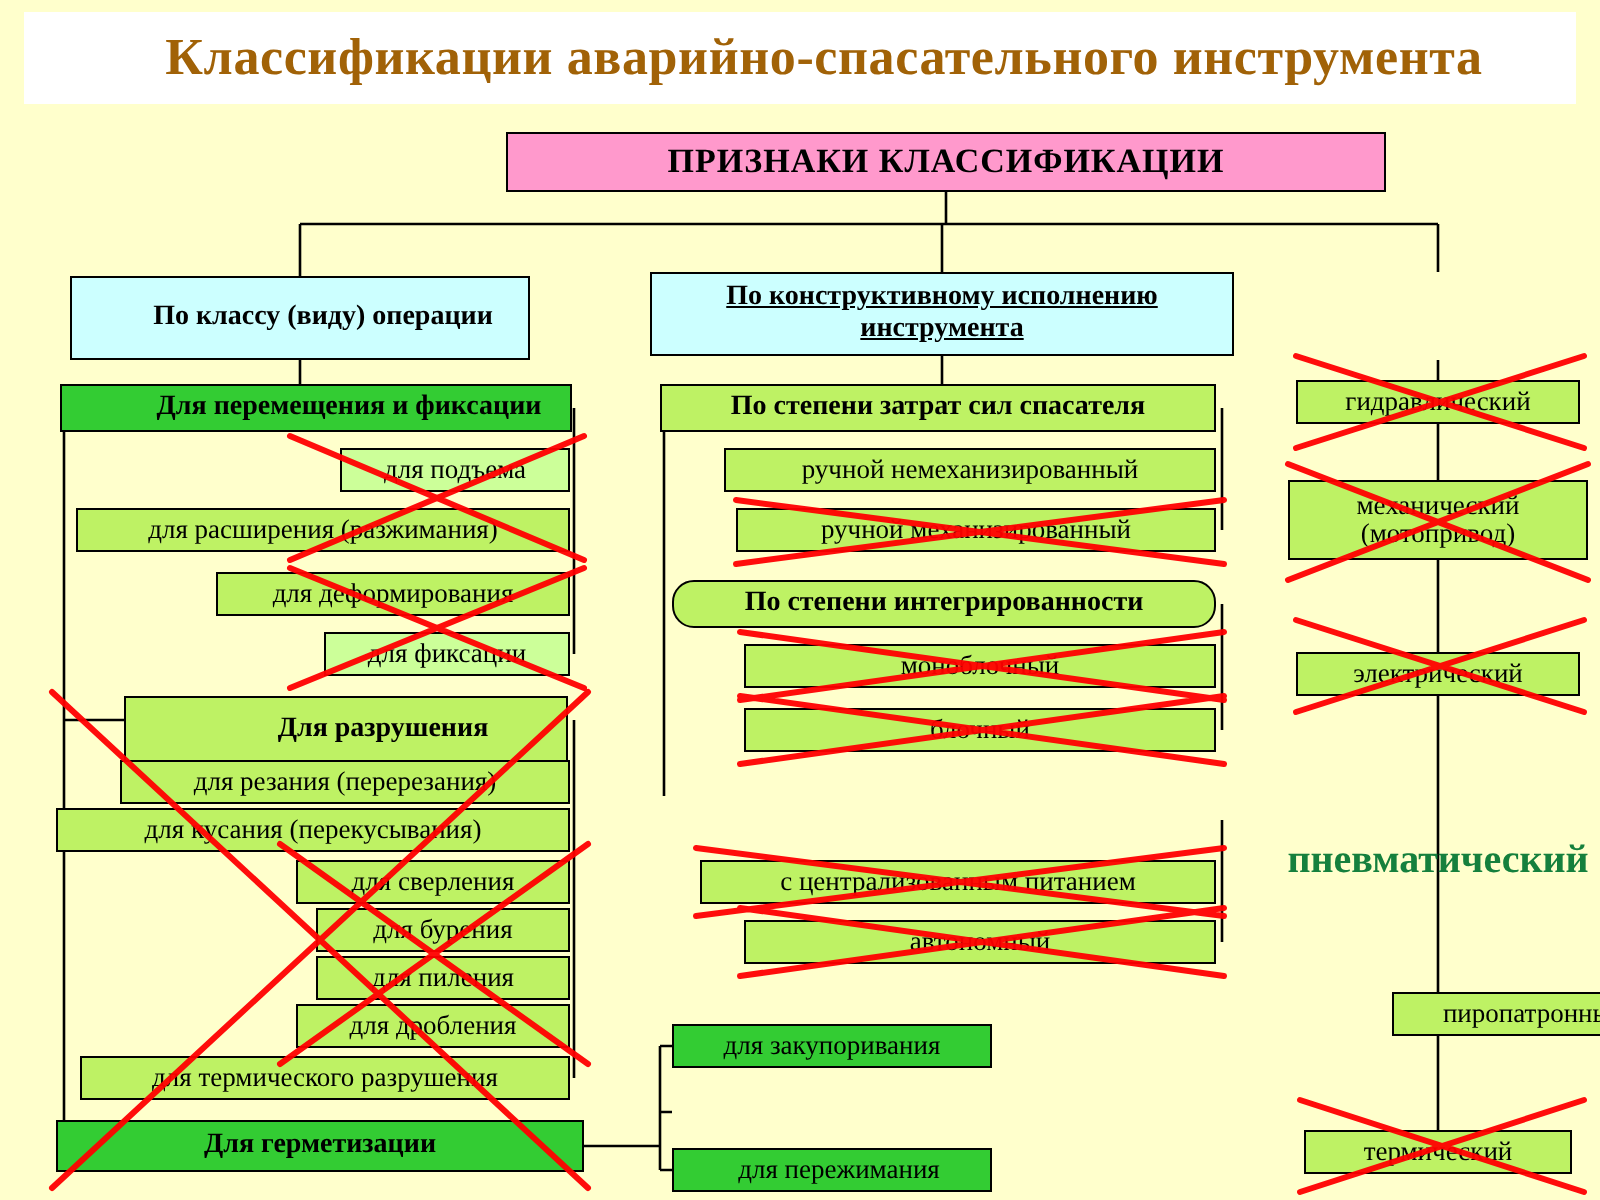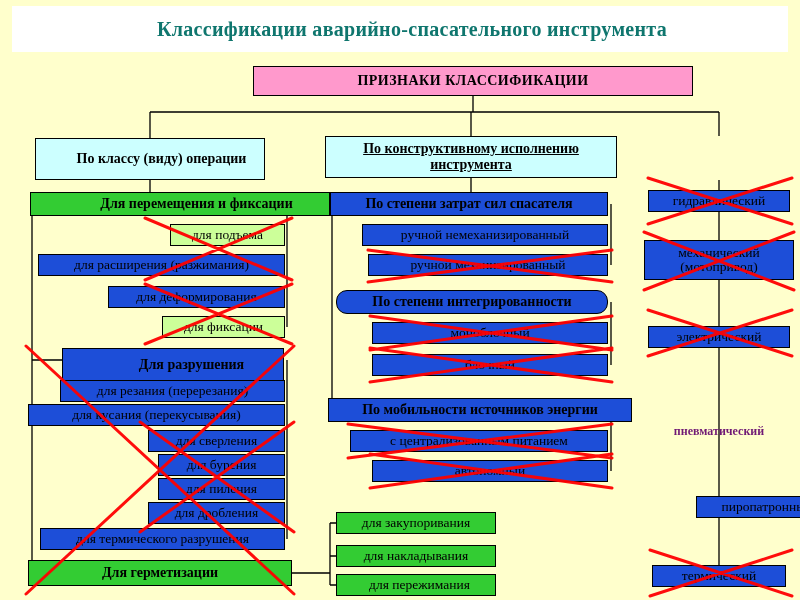--- a/index.html
+++ b/index.html
@@ -7,34 +7,34 @@
     position:relative;width:800px;height:600px;overflow:hidden;
     background:#FFFFCC;font-family:"Liberation Serif","DejaVu Serif",serif;
   }
   #slide svg{position:absolute;left:0;top:0;pointer-events:none;}
   #connector-layer{z-index:1;}
   #cross-layer{z-index:3;}
   .title-bar{
     position:absolute;left:12px;top:6px;width:776px;height:46px;background:#FFFFFF;
     display:flex;align-items:center;justify-content:center;z-index:2;
   }
-  .title-text{color:#0f766e;font-weight:bold;font-size:20px;letter-spacing:.3px;white-space:nowrap;margin-left:24px;}
+  .title-text{color:#a16207;font-weight:bold;font-size:26px;letter-spacing:.3px;white-space:nowrap;margin-left:24px;}
   .node{
     position:absolute;box-sizing:border-box;z-index:2;
     display:flex;align-items:center;justify-content:center;text-align:center;
-    background:#1d4ed8;border:1px solid #000;color:#000;
+    background:#bef264;border:1px solid #000;color:#000;
     font-size:13.5px;line-height:1.06;padding:1px 3px;
   }
   .bold{font-weight:bold;font-size:14px;}
-  .pink{background:#FF99CC;font-weight:bold;font-size:14px;letter-spacing:.5px;}
+  .pink{background:#FF99CC;font-weight:bold;font-size:17px;letter-spacing:.5px;}
   .cyan{background:#CCFFFF;font-weight:bold;font-size:14px;line-height:1.15;}
   .green{background:#33CC33;}
   .palegreen{background:#CCFF99;}
   .noborder{border:none;background:transparent;}
-  .redtext{color:#701a75;font-weight:bold;font-size:12px;}
+  .redtext{color:#15803d;font-weight:bold;font-size:20px;}
   .narrow{display:inline-block;max-width:170px;margin-left:23px;}
 </style>
 </head>
 <body>
 
 <div id="slide">
 
   <svg id="connector-layer" width="800" height="600" viewBox="0 0 800 600">
     <path d="M473 96 L473 112 M150 112 L719 112 M150 112 L150 138 M471 112 L471 136 M719 112 L719 136
          M150 180 L150 192
@@ -52,21 +52,21 @@
     <span class="title-text">Классификации аварийно-спасательного инструмента</span>
   </div>
 
   <div class="node pink" style="left:253px;top:66px;width:440px;height:30px;">ПРИЗНАКИ КЛАССИФИКАЦИИ</div>
 
   <div class="node cyan" style="left:35px;top:138px;width:230px;height:42px;">
     <span class="narrow">По классу (виду) операции</span>
   </div>
   <div class="node cyan" style="left:325px;top:136px;width:292px;height:42px;text-decoration:underline;">По конструктивному исполнению инструмента</div>
 
-  <div class="node green bold" style="left:30px;top:192px;width:300px;height:24px;padding-left:36px;">Для перемещения и фиксации</div>
+  <div class="node green bold" style="left:30px;top:192px;width:256px;height:24px;padding-left:36px;">Для перемещения и фиксации</div>
   <div class="node palegreen" style="left:170px;top:224px;width:115px;height:22px;">для подъема</div>
   <div class="node" style="left:38px;top:254px;width:247px;height:22px;">для расширения (разжимания)</div>
   <div class="node" style="left:108px;top:286px;width:177px;height:22px;">для деформирования</div>
   <div class="node palegreen" style="left:162px;top:316px;width:123px;height:22px;">для фиксации</div>
 
   <div class="node bold" style="left:62px;top:348px;width:222px;height:34px;padding-left:40px;">Для разрушения</div>
   <div class="node" style="left:60px;top:380px;width:225px;height:22px;">для резания (перерезания)</div>
   <div class="node" style="left:28px;top:404px;width:257px;height:22px;">для кусания (перекусывания)</div>
   <div class="node" style="left:148px;top:430px;width:137px;height:22px;">для сверления</div>
   <div class="node" style="left:158px;top:454px;width:127px;height:22px;">для бурения</div>
@@ -77,26 +77,24 @@
   <div class="node green bold" style="left:28px;top:560px;width:264px;height:26px;">Для герметизации</div>
 
   <div class="node bold" style="left:330px;top:192px;width:278px;height:24px;">По степени затрат сил спасателя</div>
   <div class="node" style="left:362px;top:224px;width:246px;height:22px;">ручной немеханизированный</div>
   <div class="node" style="left:368px;top:254px;width:240px;height:22px;">ручной механизированный</div>
 
   <div class="node bold" style="left:336px;top:290px;width:272px;height:24px;border-radius:11px;">По степени интегрированности</div>
   <div class="node" style="left:372px;top:322px;width:236px;height:22px;">моноблочный</div>
   <div class="node" style="left:372px;top:354px;width:236px;height:22px;">блочный</div>
 
-  <div class="node bold" style="left:328px;top:398px;width:304px;height:24px;">По мобильности источников энергии</div>
   <div class="node" style="left:350px;top:430px;width:258px;height:22px;">с централизованным питанием</div>
   <div class="node" style="left:372px;top:460px;width:236px;height:22px;">автономный</div>
 
   <div class="node green" style="left:336px;top:512px;width:160px;height:22px;">для закупоривания</div>
-  <div class="node green" style="left:336px;top:545px;width:160px;height:22px;">для накладывания</div>
   <div class="node green" style="left:336px;top:574px;width:160px;height:22px;padding-left:10px;">для пережимания</div>
 
   <div class="node" style="left:648px;top:190px;width:142px;height:22px;">гидравлический</div>
   <div class="node" style="left:644px;top:240px;width:150px;height:40px;">механический (мотопривод)</div>
   <div class="node" style="left:648px;top:326px;width:142px;height:22px;">электрический</div>
   <div class="node noborder redtext" style="left:640px;top:420px;width:158px;height:22px;">пневматический</div>
   <div class="node" style="left:648px;top:496px;width:142px;height:22px;margin-left:48px;">пиропатронный</div>
   <div class="node" style="left:652px;top:565px;width:134px;height:22px;">термический</div>
 
   <svg id="cross-layer" width="800" height="600" viewBox="0 0 800 600">

